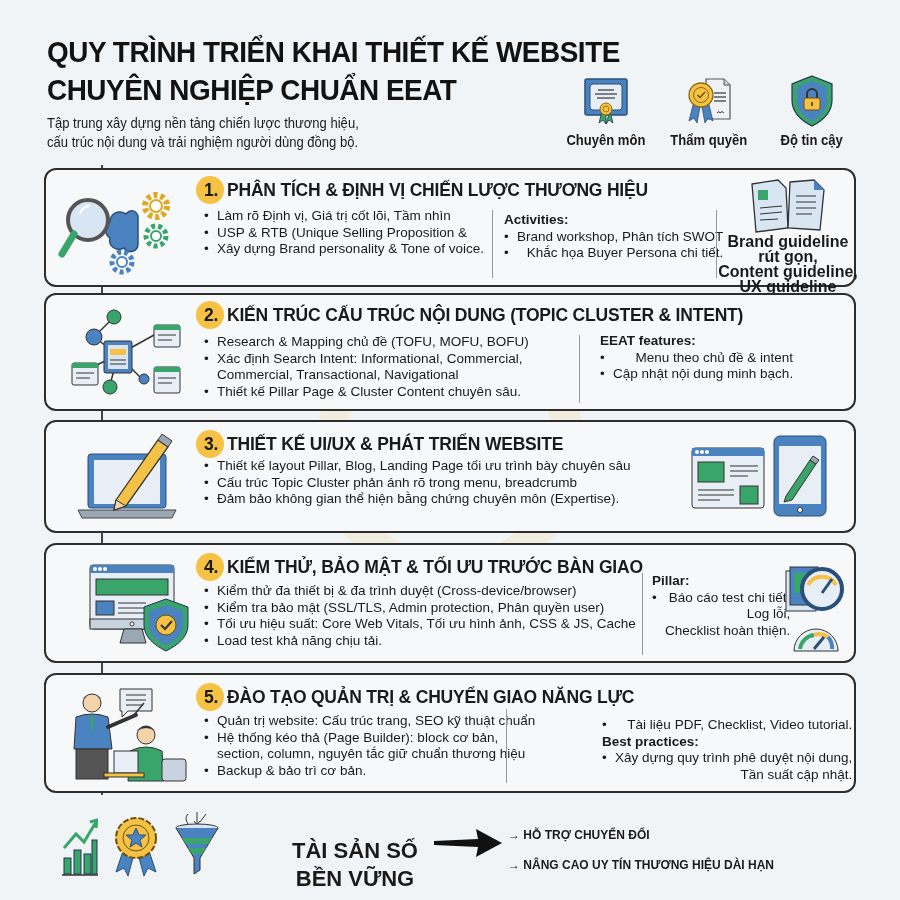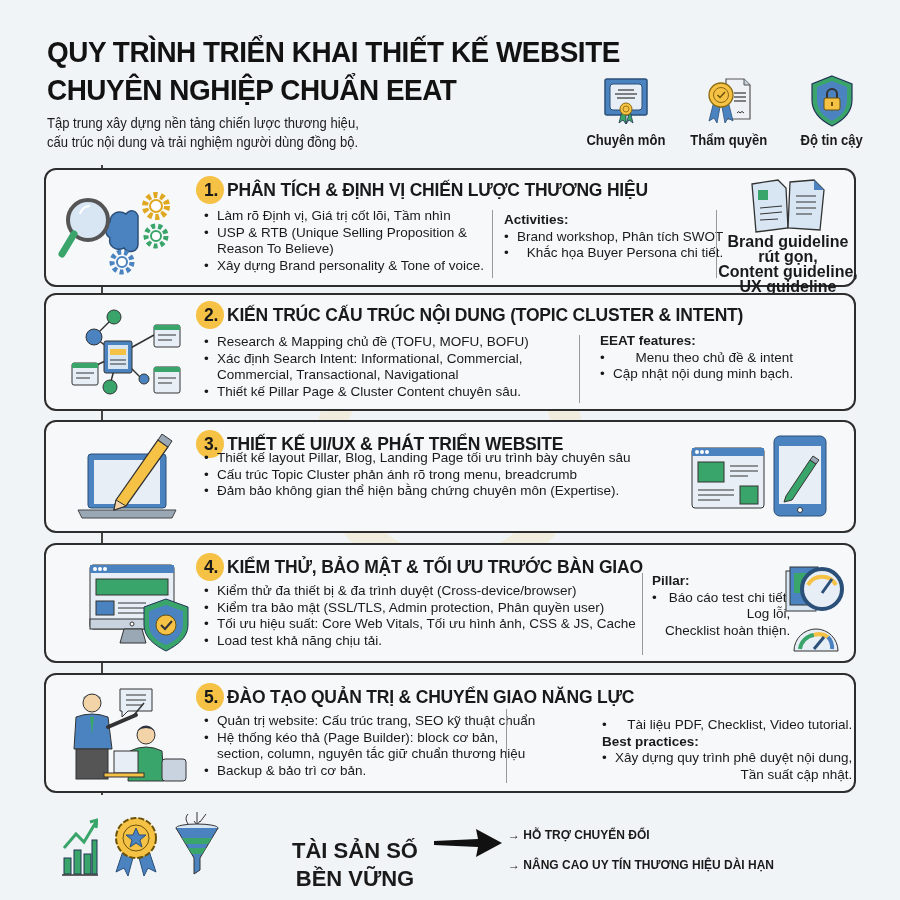--- a/index.html
+++ b/index.html
@@ -15,21 +15,21 @@
     font-size: 30px; font-weight: 700; line-height: 38px;
     letter-spacing: -0.5px; color: #121212;
     transform: scaleX(0.93); transform-origin: left top;
     width: 800px;
   }
   .subtitle {
     position: absolute; left: 47px; top: 114px;
     font-size: 14.5px; line-height: 19px; color: #1c1c1c;
     transform: scaleX(0.9); transform-origin: left top; width: 440px;
   }
-  .eeat { position: absolute; top: 73px; left: 576px; display: flex; gap: 0; }
+  .eeat { position: absolute; top: 73px; left: 556px; display: flex; gap: 0; }
   .eeat-item { width: 100px; display: flex; flex-direction: column; align-items: center; margin-right: 3px; }
   .eeat-item svg { width: 50px; height: 56px; }
   .eeat-item span { font-size: 14.5px; font-weight: 700; margin-top: 3px; transform: scaleX(0.9); white-space: nowrap; }
 
   .spine { position: absolute; left: 101px; top: 165px; width: 2px; height: 630px; background: #444; }
 
   .step {
     position: absolute; left: 44px; width: 812px;
     background: #f6f8fa; border: 2px solid #2d2d2d; border-radius: 12px;
   }
@@ -137,21 +137,20 @@
     <circle cx="64" cy="78" r="10" fill="none" stroke="#4a83c0" stroke-width="5" stroke-dasharray="4 3"></circle>
     <circle cx="64" cy="78" r="5" fill="#fff" stroke="#4a83c0" stroke-width="2"></circle>
   </svg>
   <div class="step-head">
     <span class="num">1.</span>
     <span>PHÂN TÍCH &amp; ĐỊNH VỊ CHIẾN LƯỢC THƯƠNG HIỆU</span>
   </div>
   <ul class="bullets" style="top:38px;">
     <li>Làm rõ Định vị, Giá trị cốt lõi, Tầm nhìn</li>
     <li>USP &amp; RTB (Unique Selling Proposition &amp;</li>
-    <li class="cont">Reason To Believe)</li>
     <li>Xây dựng Brand personality &amp; Tone of voice.</li>
   </ul>
   <div class="vsep" style="left:446px;top:40px;height:68px;"></div>
   <div class="side" style="left:458px;top:42px;">
     <b>Activities:</b>
     <ul>
       <li>Brand workshop, Phân tích SWOT</li>
       <li>Khắc họa Buyer Persona chi tiết.</li>
     </ul>
   </div>
@@ -240,21 +239,21 @@
     <rect x="18" y="26" width="66" height="44" fill="#e8eef5"></rect>
     <path d="M2 76 H100 L96 84 H6Z" fill="#9aa8b6" stroke="#444"></path>
     <path d="M40 66 L82 6 L92 13 L50 72 L38 76Z" fill="#f6c246" stroke="#333" stroke-width="1.3"></path>
     <path d="M82 6 L86 0 L96 7 L92 13Z" fill="#9aa8b6" stroke="#333"></path>
     <path d="M40 66 L50 72 L38 76Z" fill="#f3d3a8" stroke="#333"></path>
   </svg>
   <div class="step-head" style="top:8px;">
     <span class="num">3.</span>
     <span>THIẾT KẾ UI/UX &amp; PHÁT TRIỂN WEBSITE</span>
   </div>
-  <ul class="bullets" style="top:28px;">
+  <ul class="bullets" style="top:36px;">
     <li>Thiết kế layout Pillar, Blog, Landing Page tối ưu trình bày chuyên sâu</li>
     <li>Cấu trúc Topic Cluster phản ánh rõ trong menu, breadcrumb</li>
     <li>Đảm bảo không gian thể hiện bằng chứng chuyên môn (Expertise).</li>
   </ul>
   <svg style="position:absolute;left:642px;top:12px;" width="140" height="84" viewBox="0 0 140 84">
     <rect x="4" y="14" width="72" height="60" rx="3" fill="#e8eef5" stroke="#333"></rect>
     <rect x="4" y="14" width="72" height="8" fill="#4a83c0"></rect>
     <circle cx="9" cy="18" r="2" fill="#fff"></circle>
       <circle cx="14" cy="18" r="2" fill="#fff"></circle>
       <circle cx="19" cy="18" r="2" fill="#fff"></circle>

